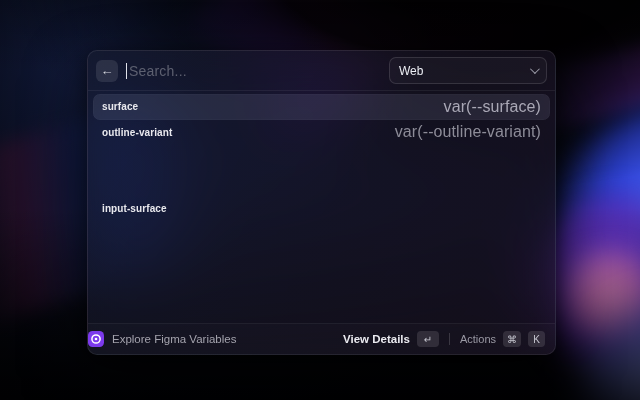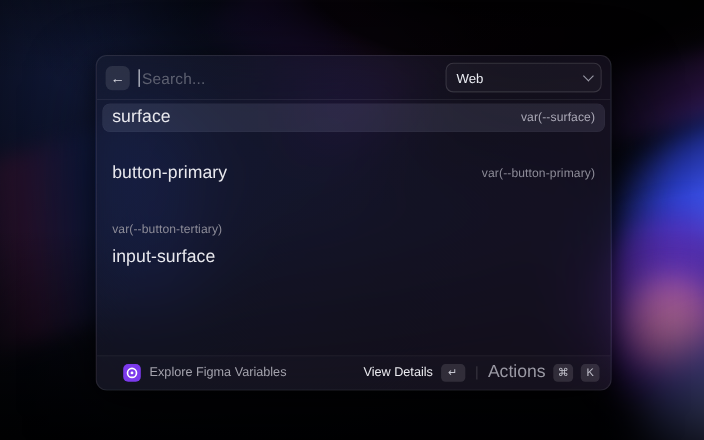--- a/index.html
+++ b/index.html
@@ -49,46 +49,46 @@
     backdrop-filter: blur(26px) saturate(135%); -webkit-backdrop-filter: blur(26px) saturate(135%);
     border:1px solid rgba(255,255,255,0.09);
     box-shadow: 0 24px 60px rgba(0,0,0,0.6), 0 4px 18px rgba(0,0,0,0.45); }
 
   .header { height:39px; flex:0 0 39px; display:flex; align-items:center; padding:0 8px 0 8px; gap:8px; }
   .back-btn { width:22px; height:22px; border-radius:6px; background:rgba(255,255,255,0.1);
     display:flex; align-items:center; justify-content:center; color:#d6d7df; font-size:13px; cursor:default; flex:0 0 auto; }
   .search-wrap { flex:1; display:flex; align-items:flex-start; min-width:0; }
   .caret { width:1px; height:16px; background:#dfe1ea; margin-right:2px; }
   .placeholder { color:#5d6070; font-size:14px; letter-spacing:0.2px; white-space:nowrap; }
-  .dropdown { flex:0 0 auto; width:142px; height:27px; border-radius:7px;
+  .dropdown { flex:0 0 auto; width:158px; height:27px; border-radius:7px;
     border:1px solid rgba(255,255,255,0.13); background:rgba(255,255,255,0.03);
     display:flex; align-items:center; justify-content:space-between; padding:0 9px;gap:42px; }
   .dropdown-label { color:#eceef4; font-size:12px; font-weight:500; }
   .chev { width:7px; height:7px; border-right:1.4px solid #9a9aa6; border-bottom:1.4px solid #9a9aa6;
     transform:rotate(45deg) translateY(-2px); }
 
   .h-divider { height:1px; flex:0 0 1px; background:rgba(255,255,255,0.065); }
 
   .list { flex:1 1 auto; padding:3px 5px; overflow:hidden; display:flex; flex-direction:column; }
   .row { flex:0 0 25.5px; height:25.5px; display:flex; align-items:center; justify-content:space-between;
     padding:0 9px; border-radius:7px; }
   .row.selected { background:rgba(203,213,245,0.11); box-shadow: inset 0 0 0 0.5px rgba(255,255,255,0.04); }
-  .row-label { color:#e9e9ee; font-size:16px; font-weight:400; letter-spacing:0.1px; }
-  .row-value { color:#8d8c98; font-size:11px; letter-spacing:0.1px; }
+  .row-label { color:#e9e9ee; font-size:10px; font-weight:700; letter-spacing:0.1px; }
+  .row-value { color:#8d8c98; font-size:16px; letter-spacing:0.1px; }
   .row.selected .row-value { color:#aaa8b6; }
 
-  .footer { flex:0 0 30px; height:30px; display:flex; align-items:center; padding:0 10px 0 24px;
+  .footer { flex:0 0 30px; height:30px; display:flex; align-items:center; padding:0 10px 0 0;
     background:rgba(255,255,255,0.015); }
   .brand { display:flex; align-items:center; gap:8px; flex:1; }
   .brand-icon { width:16px; height:16px; border-radius:4.5px; background:#7c3aed;
     display:flex; align-items:center; justify-content:center; flex:0 0 auto; }
   .brand-text { color:#a4a3ad; font-size:11.5px; }
   .footer-right { display:flex; align-items:center; gap:7px; }
-  .action-primary { color:#ebebf0; font-size:11.5px; font-weight:400; }
-  .action-secondary { color:#9a99a4; font-size:16px; font-weight:500; }
+  .action-primary { color:#ebebf0; font-size:11.5px; font-weight:700; }
+  .action-secondary { color:#9a99a4; font-size:11px; font-weight:500; }
   .keycap { min-width:17px; height:16px; padding:0 4px; border-radius:4px; background:rgba(255,255,255,0.12);
     color:#c6c6d0; font-size:10px; display:inline-flex; align-items:center; justify-content:center; }
   .keycap.wide { min-width:22px; }
   .v-divider { width:1px; height:12px; background:rgba(255,255,255,0.16); margin:0 3px; }
 </style>
 </head>
 <body>
 
 <div class="screen">
 
@@ -123,29 +123,26 @@
     </div>
 
     <div class="h-divider"></div>
 
     <div class="list">
         <div class="row selected" style="background: rgba(203, 213, 245, 0.11);">
         <span class="row-label">surface</span>
         <span class="row-value">var(--surface)</span>
       </div>
         <div class="row">
-      </div>
-        <div class="row">
-        <span class="row-label">button-primary</span>
-        <span class="row-value">var(--button-primary)</span>
+        <span class="row-label">outline-variant</span>
+        <span class="row-value">var(--outline-variant)</span>
       </div>
         <div class="row">
       </div>
         <div class="row">
-        <span class="row-value">var(--button-tertiary)</span>
       </div>
         <div class="row">
         <span class="row-label">input-surface</span>
       </div>
       </div>
 
     <div class="h-divider"></div>
 
     <div class="footer">
       <div class="brand">

